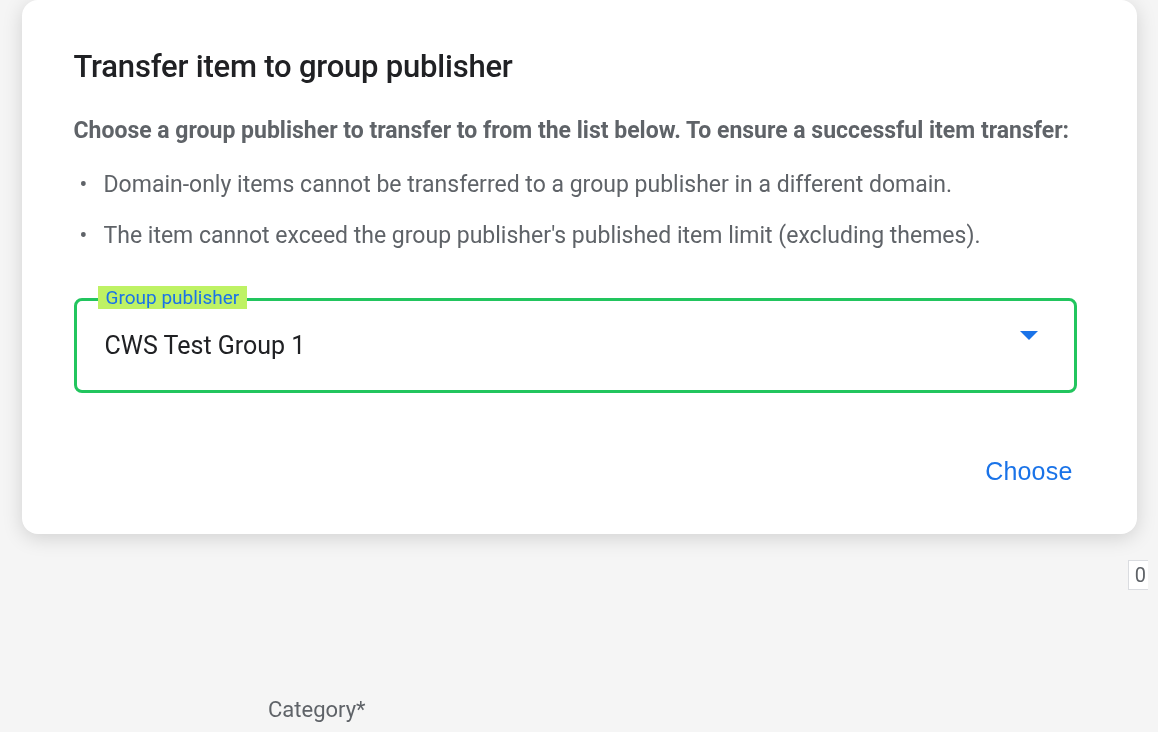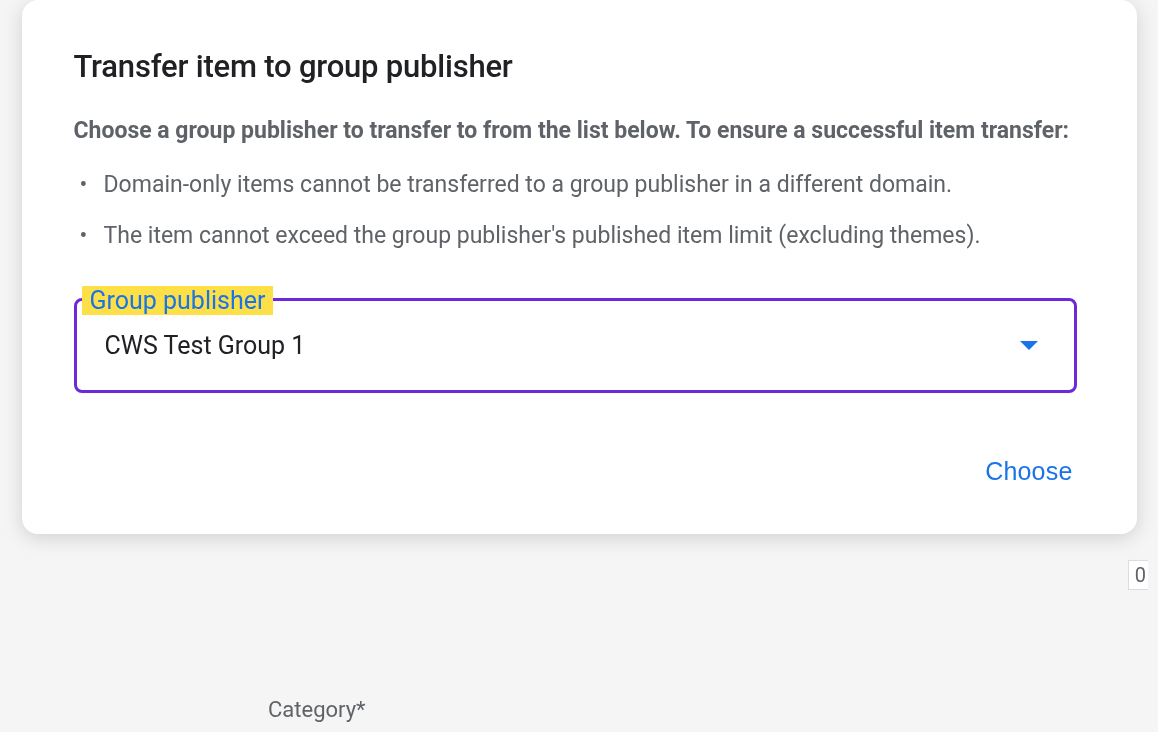--- a/index.html
+++ b/index.html
@@ -112,35 +112,35 @@
     }
     
     .select-wrapper {
       position: relative;
       margin-bottom: 56px;
     }
     
     .select-label {
       position: absolute;
       top: -12px;
-      left: 8px;
-      background: #fde047;
+      left: 24px;
+      background: #bef264;
       padding: 0 8px;
-      font-size: 25px;
+      font-size: 19px;
       color: #1a73e8;
       font-weight: 400;
       z-index: 1;
     }
     
     .select-container {
-      border: 3px solid #6d28d9;
+      border: 3px solid #22c55e;
       border-radius: 8px;
       padding: 30px 28px;
       display: flex;
-      align-items: center;
+      align-items: flex-start;
       justify-content: space-between;
       cursor: pointer;
       gap: 9px;
     }
     
     .select-value {
       font-size: 25px;
       color: #202124;
       font-weight: 400;
     }

